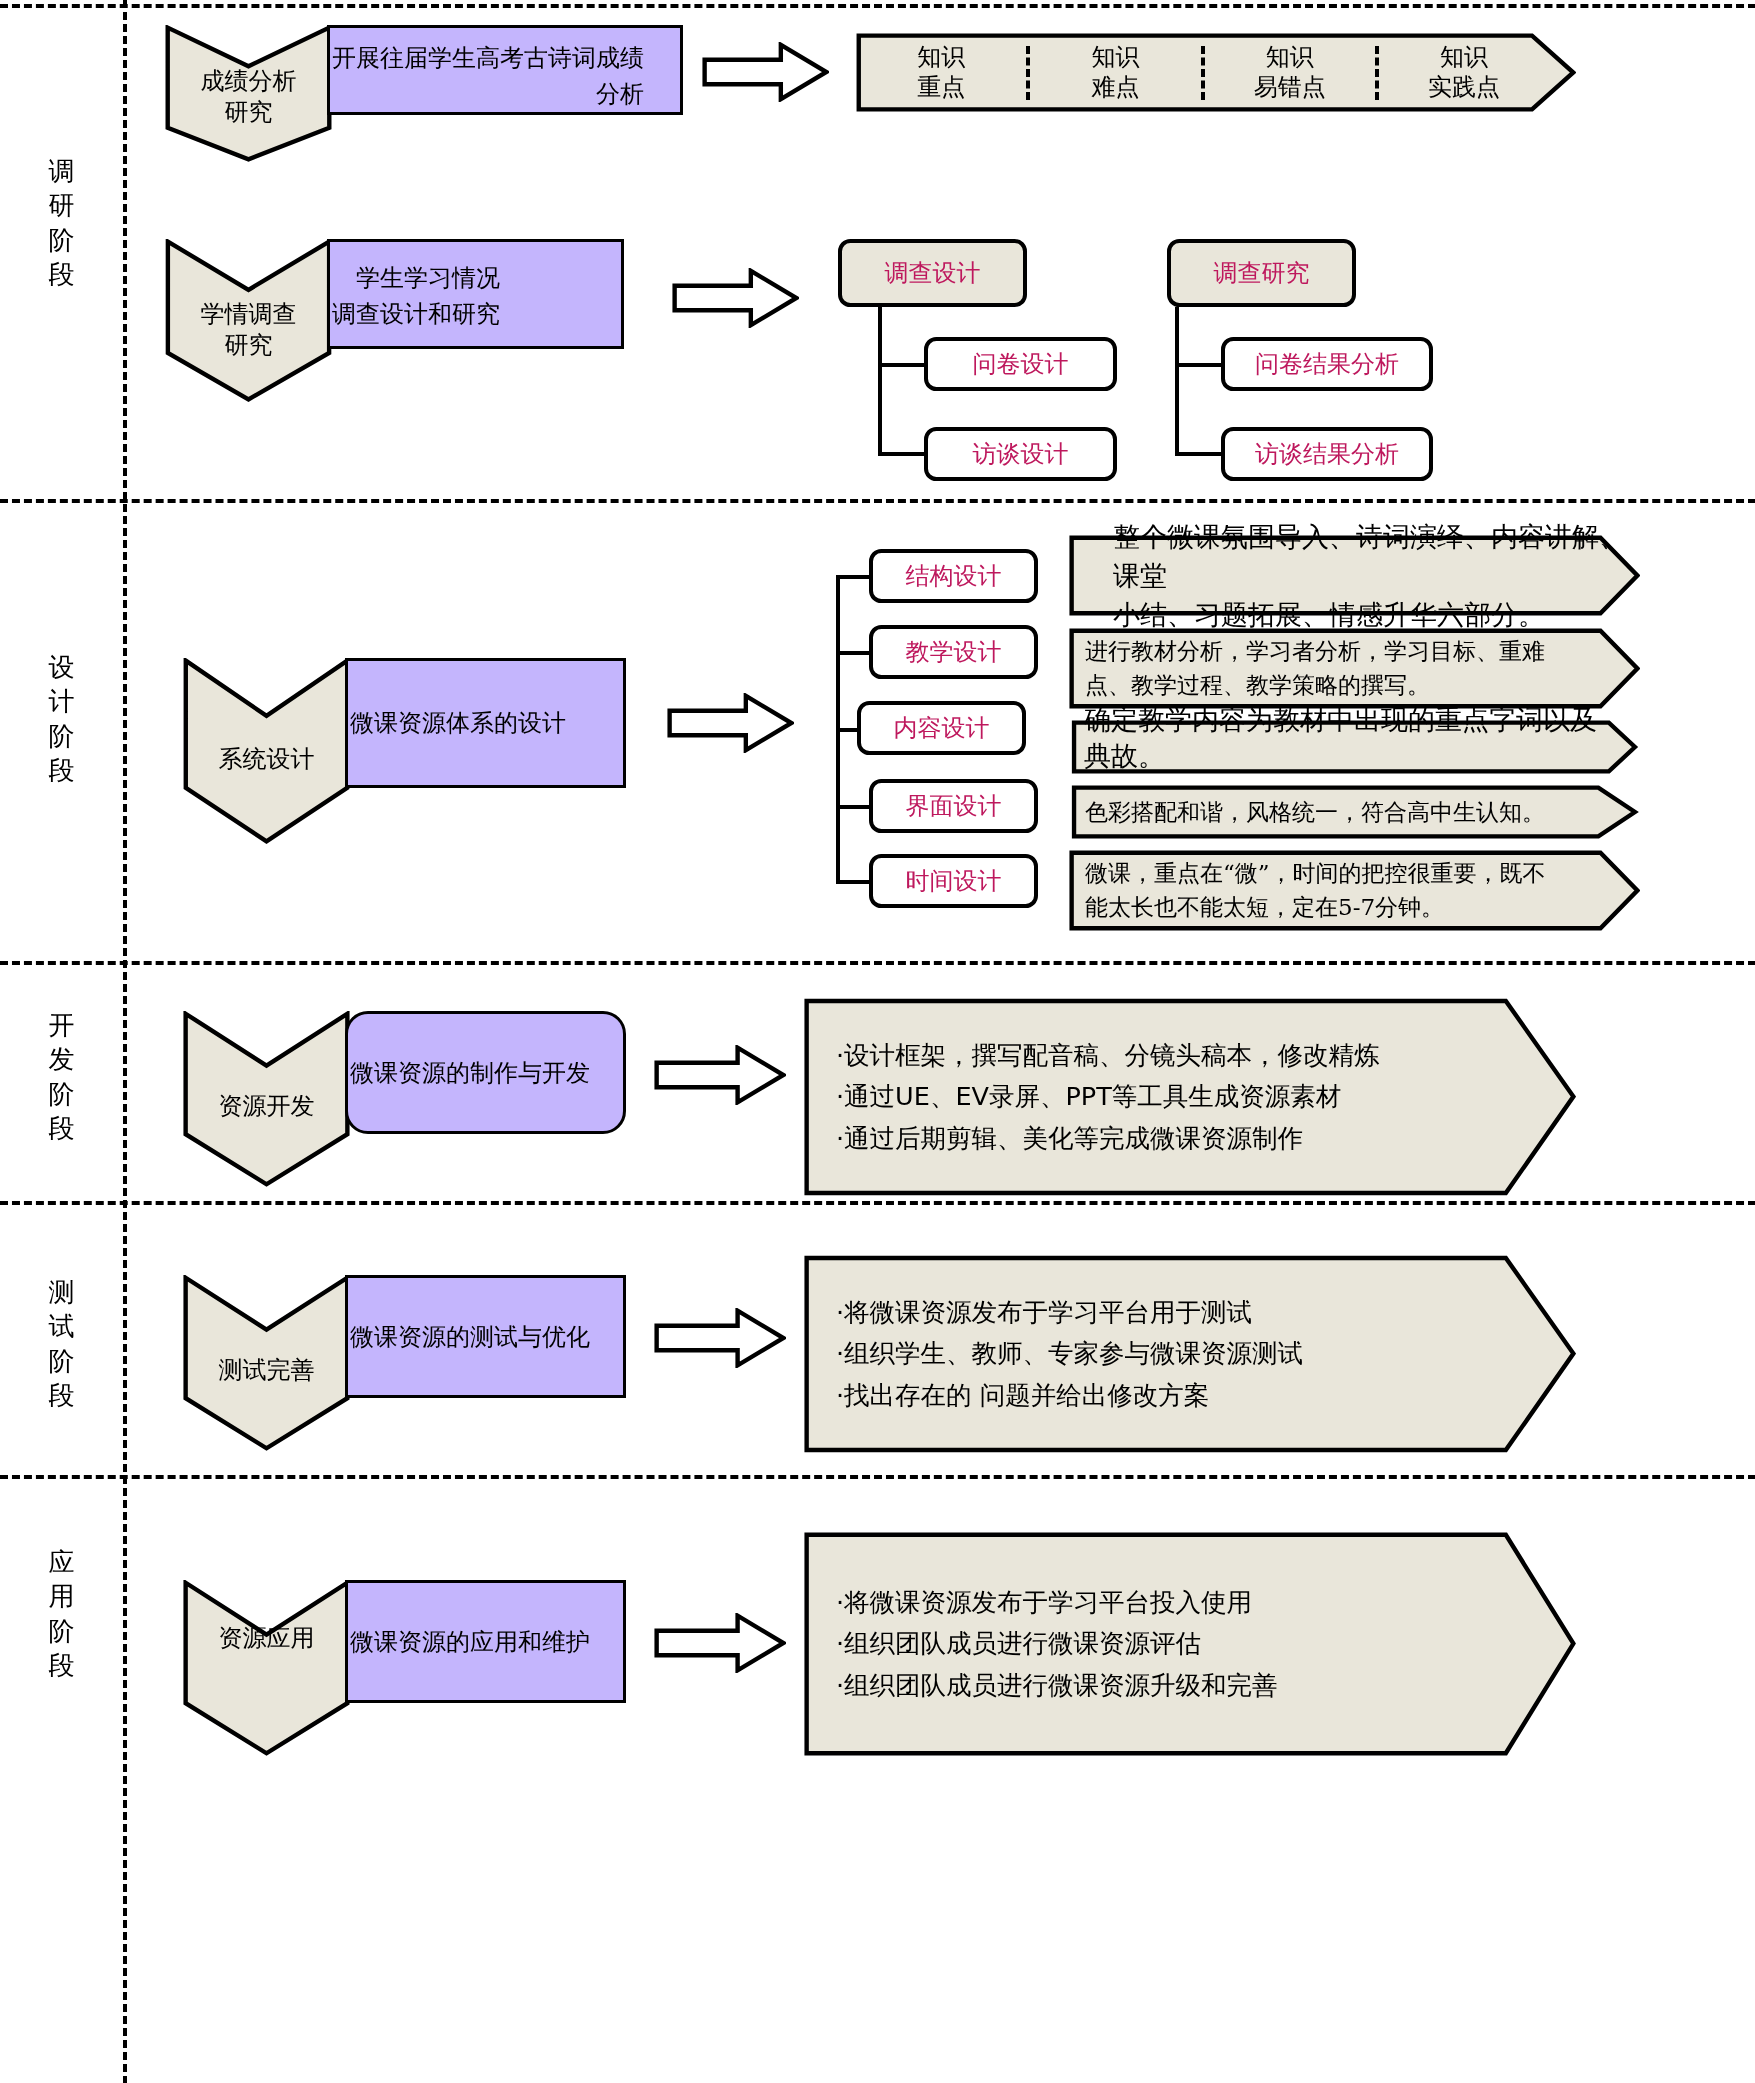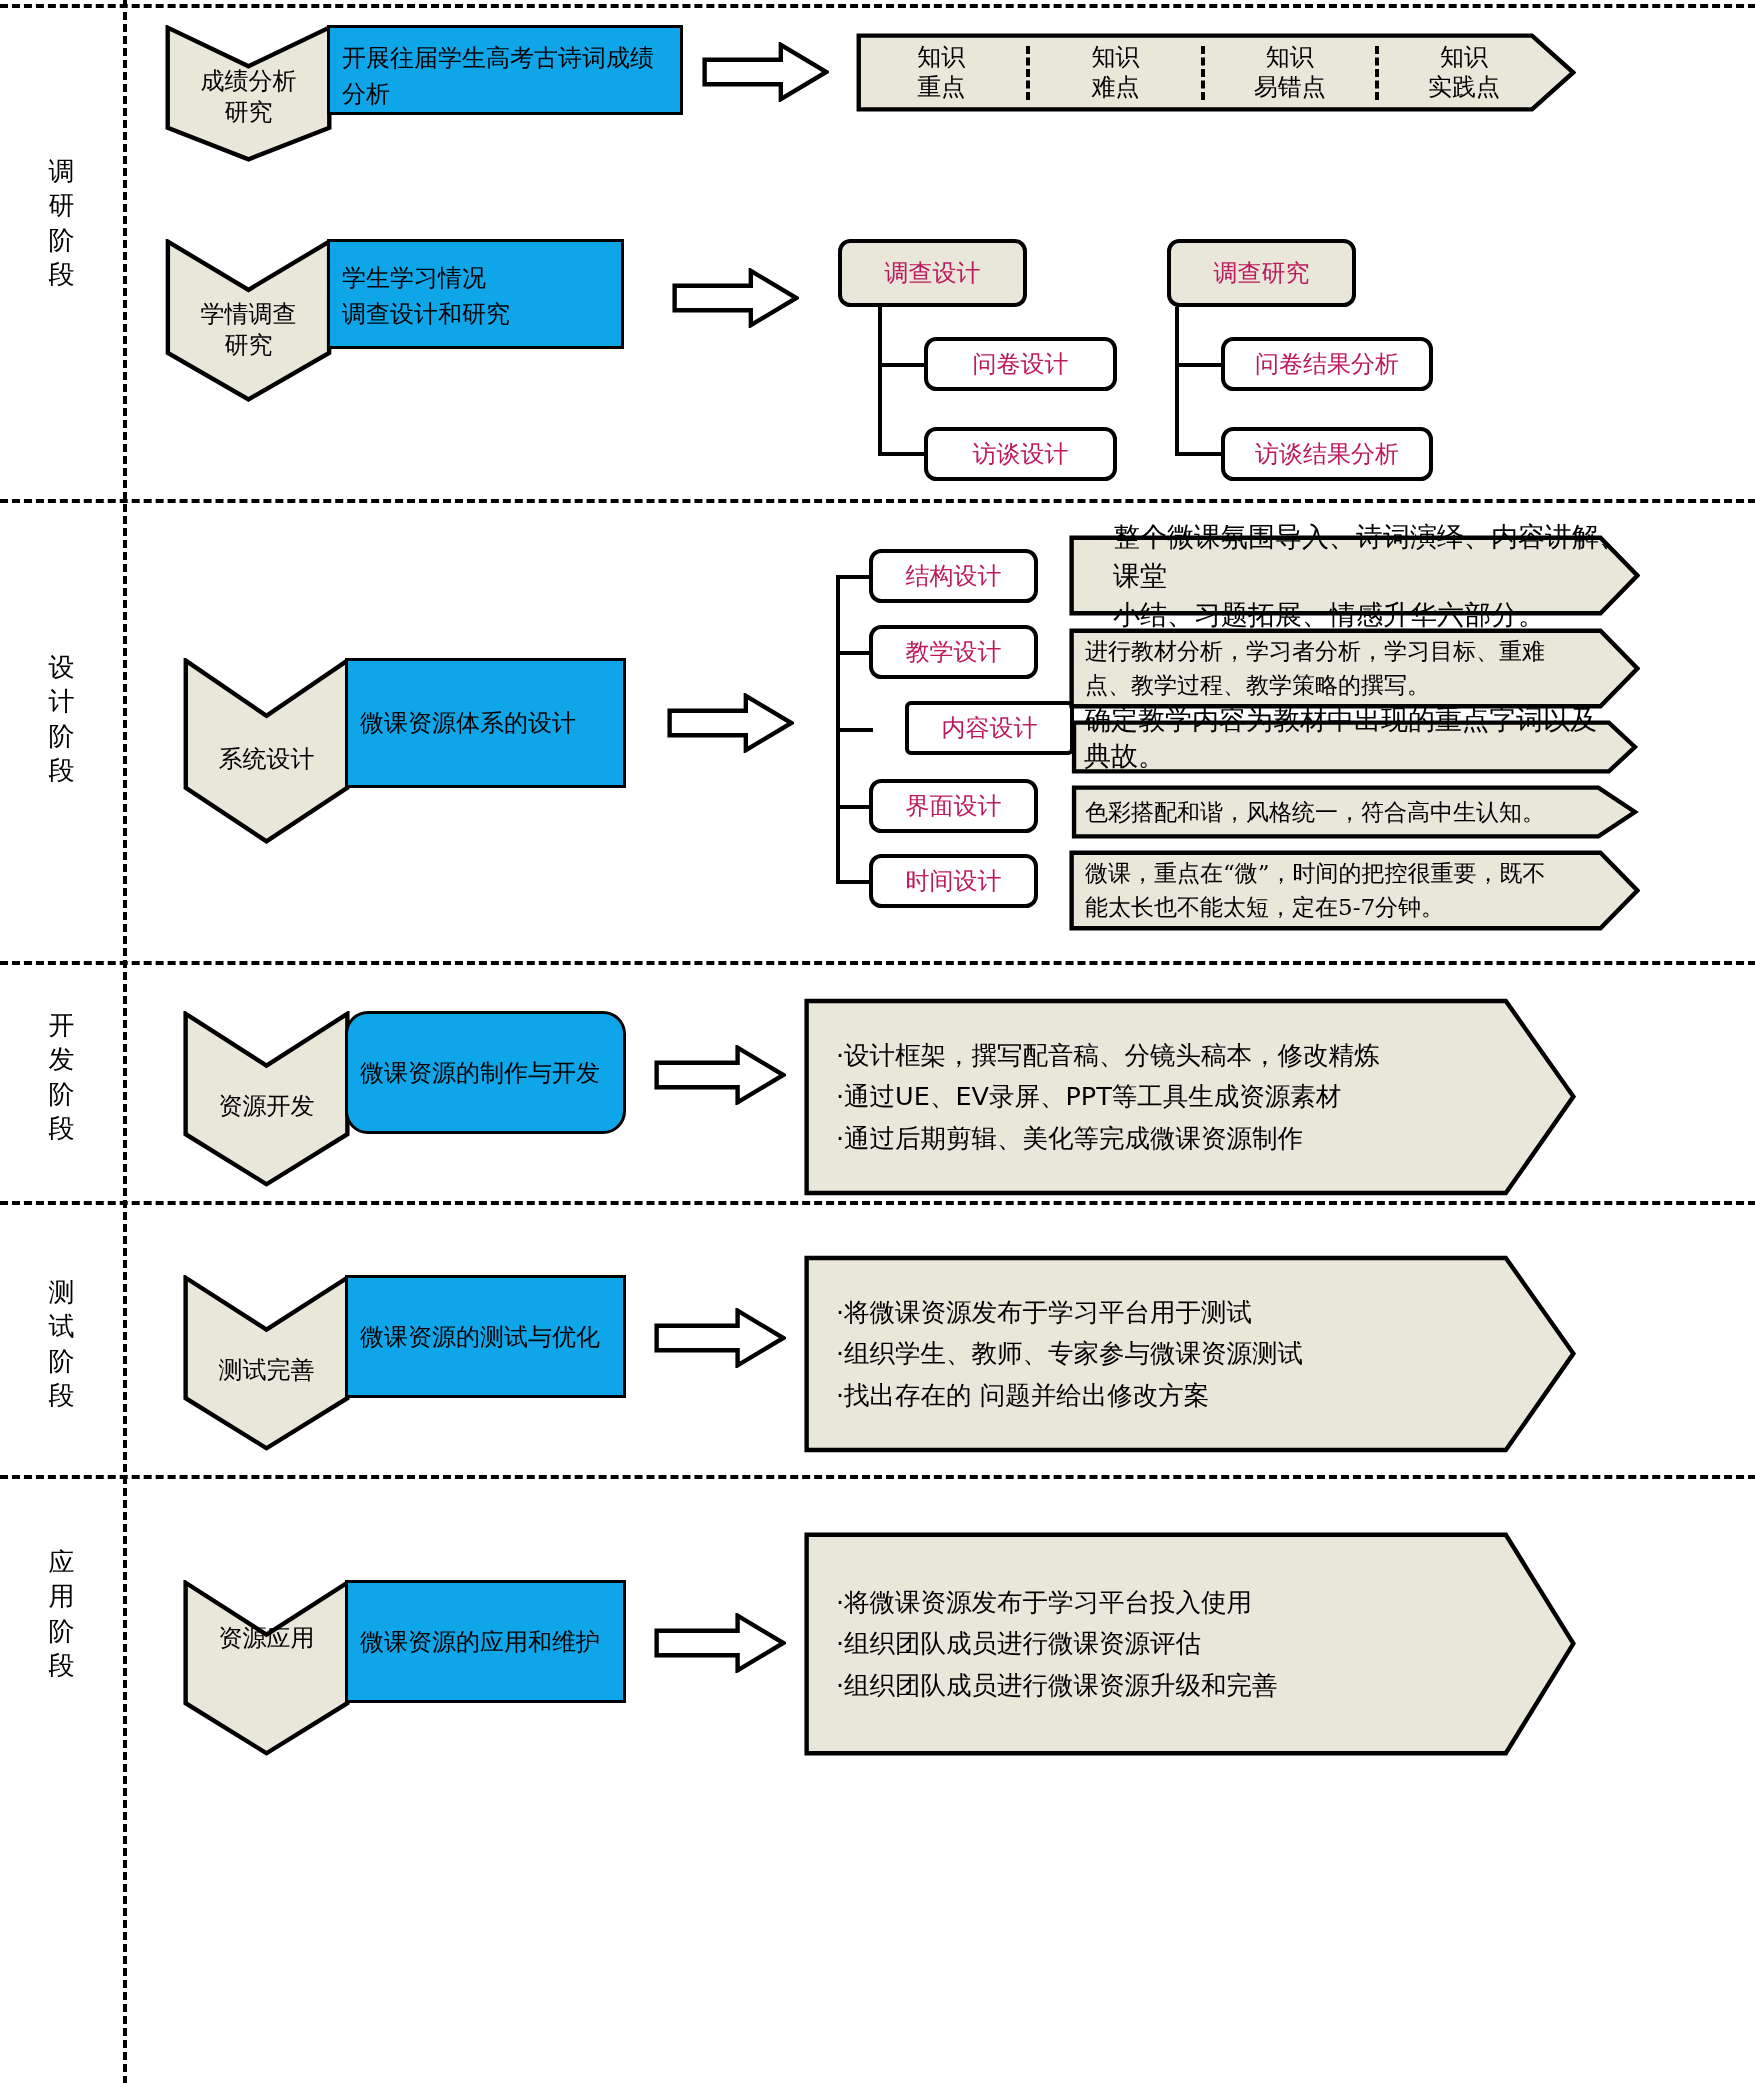--- a/index.html
+++ b/index.html
@@ -17,23 +17,23 @@
         border-left:4.4px dashed #000;}
 
   
   .phase-label{position:absolute;width:61px;text-align:center;
       font-size:26px;line-height:1.32;letter-spacing:0;
       font-family:"DejaVu Serif","Liberation Serif",serif;
       color:#000;font-weight:400;}
   .phase-label span{display:block;}
 
   
-  .rect{position:absolute;background:#0ea5e9;border:3.5px solid #000;
+  .rect{position:absolute;background:#c4b5fd;border:3.5px solid #000;
       box-sizing:border-box;display:flex;align-items:center;
-      padding:0 12px;font-size:24px;line-height:1.5;color:#000;}
+      padding:0 2px;font-size:24px;line-height:1.5;color:#000;text-align:right;}
 
   
   .bigarrow{position:absolute;}
 
   
   .rnode{position:absolute;box-sizing:border-box;
       border:4.4px solid #000;border-radius:12.3px;background:#fff;
       display:flex;align-items:center;justify-content:center;
       font-size:24px;color:#be185d;}
   .rnode.filled{background:#e9e6da;}
@@ -197,21 +197,21 @@
   <div class="cline" style="left:836px;top:728px;width:37px;height:4.4px;"></div>
   <div class="cline" style="left:836px;top:805px;width:37px;height:4.4px;"></div>
   <div class="cline" style="left:836px;top:880px;width:37px;height:4.4px;"></div>
 
   <div class="rnode" style="left:869px;top:549px;width:169px;height:54px;">
     <span>结构设计</span>
   </div>
   <div class="rnode" style="left:869px;top:625px;width:169px;height:54px;">
     <span>教学设计</span>
   </div>
-  <div class="rnode" style="left:905px;top:701px;width:169px;height:54px;border-radius:6px;">
+  <div class="rnode" style="left:857px;top:701px;width:169px;height:54px;">
     <span>内容设计</span>
   </div>
   <div class="rnode" style="left:869px;top:779px;width:169px;height:54px;">
     <span>界面设计</span>
   </div>
   <div class="rnode" style="left:869px;top:854px;width:169px;height:54px;">
     <span>时间设计</span>
   </div>
 
   <svg class="abs" style="left:1069px;top:535px;" width="571" height="81" viewBox="0 0 650 92">

